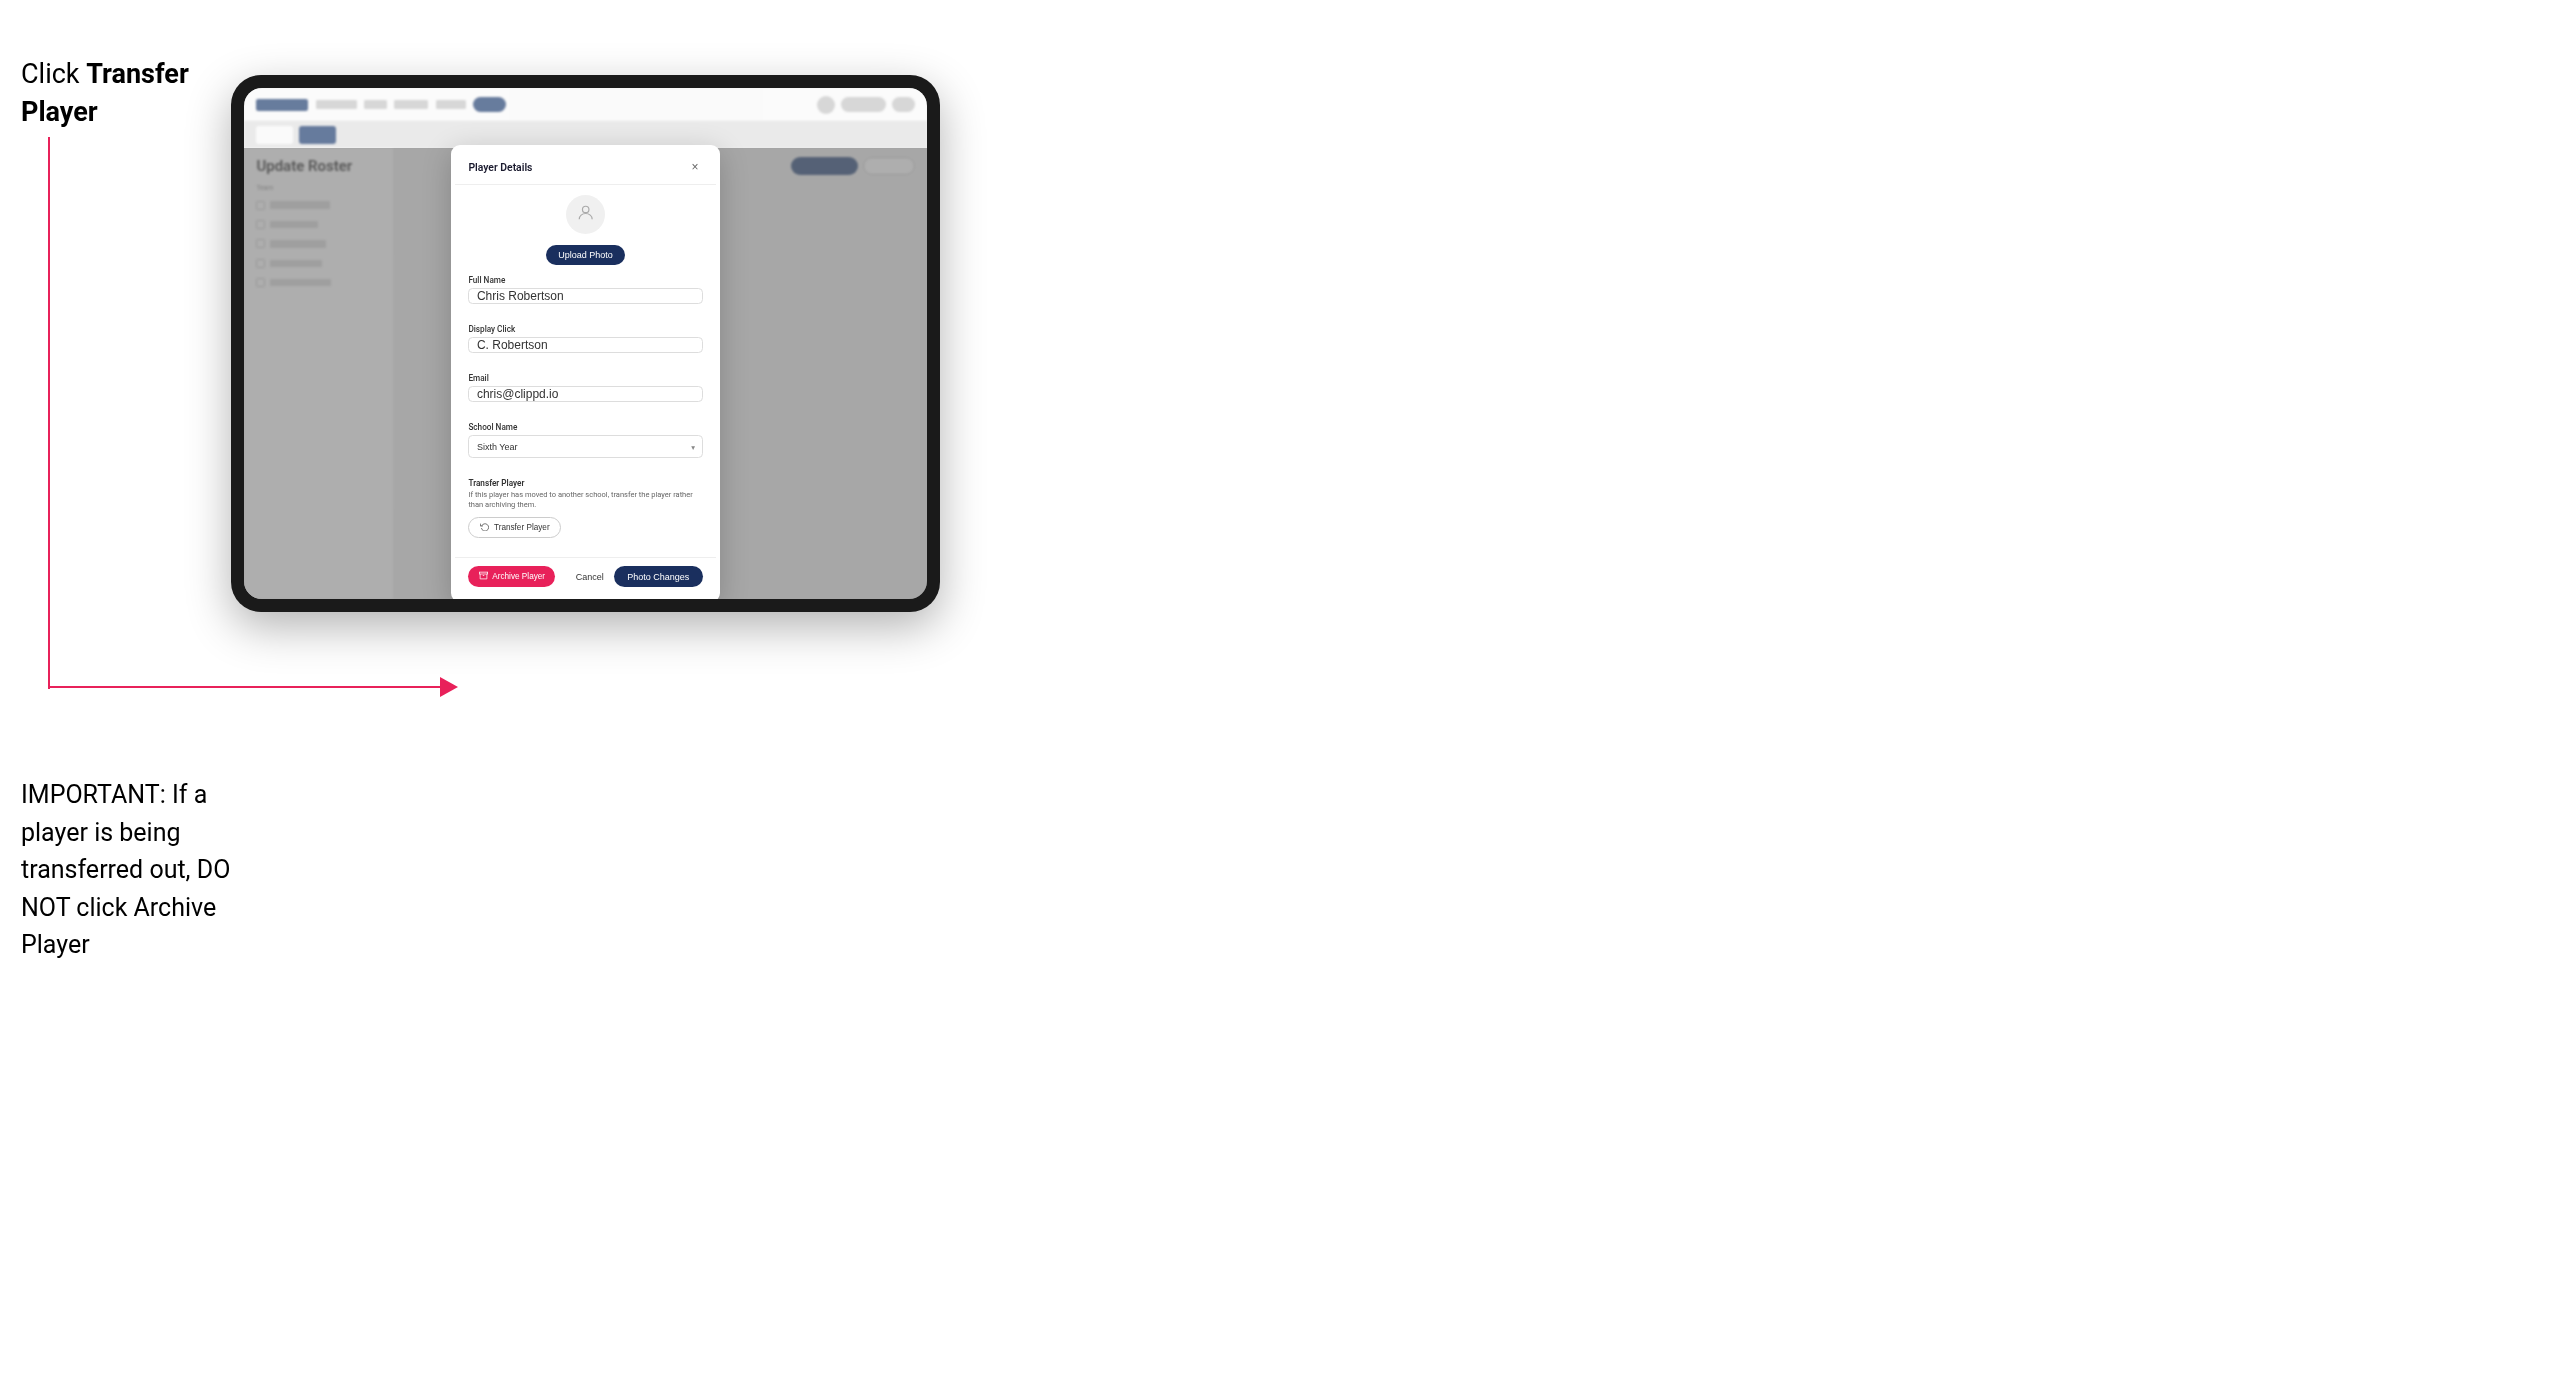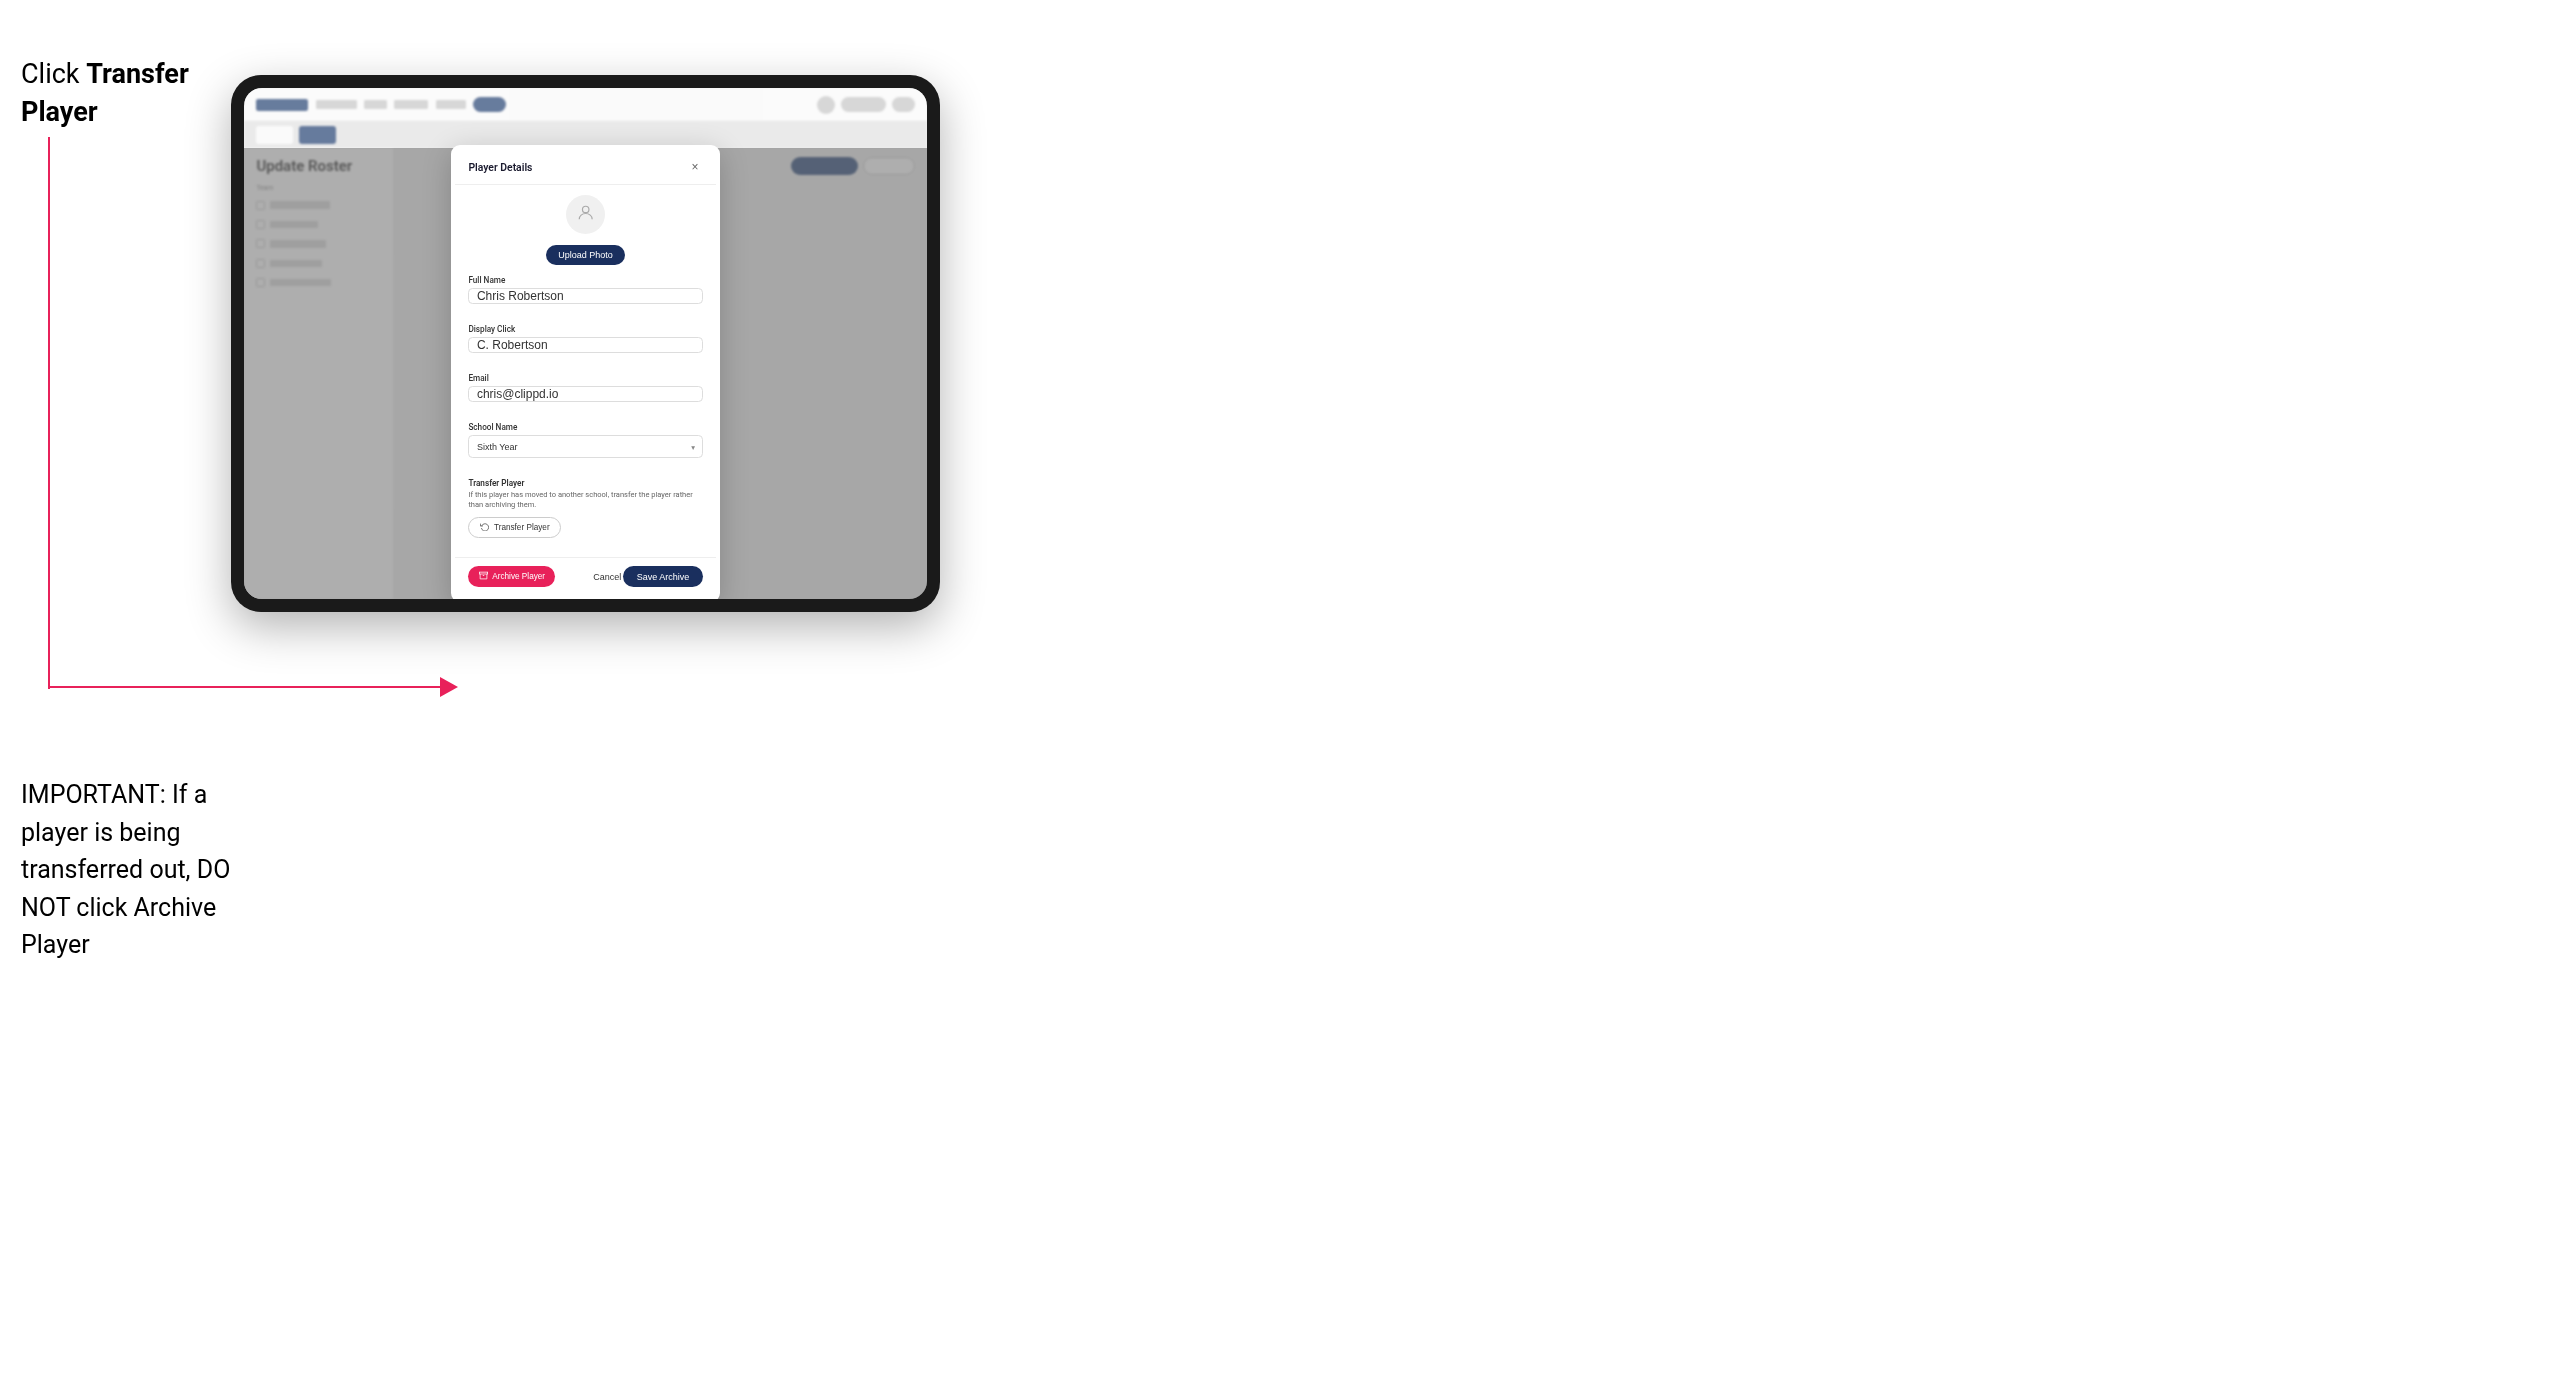--- a/index.html
+++ b/index.html
@@ -400,21 +400,21 @@
       padding: 5.2px 10.4px;
       font-size: 8.2px;
       cursor: pointer;
       font-weight: 500;
     }
     .archive-icon {
       font-size: 9px;
     }
     .footer-right {
       display: flex;
-      gap: 2px;
+      gap: 10px;
       align-items: center;
     }
     .cancel-btn {
       background: none;
       border: none;
       color: #333;
       font-size: 9px;
       cursor: pointer;
       font-weight: 400;
     }
@@ -572,21 +572,21 @@
                 <svg width="9" height="9" viewBox="0 0 24 24" fill="none" stroke="#fff" stroke-width="2">
                   <polyline points="21 8 21 21 3 21 3 8"></polyline>
                   <rect x="1" y="3" width="22" height="5"></rect>
                   <line x1="10" y1="12" x2="14" y2="12"></line>
                 </svg>
               </span>
               <span>Archive Player</span>
             </button>
             <div class="footer-right">
               <button class="cancel-btn">Cancel</button>
-              <button class="save-btn">Save Archive</button>
+              <button class="save-btn">Photo Changes</button>
             </div>
           </div>
 
         </div>
       </div>
 
     </div>
   </div>
 </div>
 

